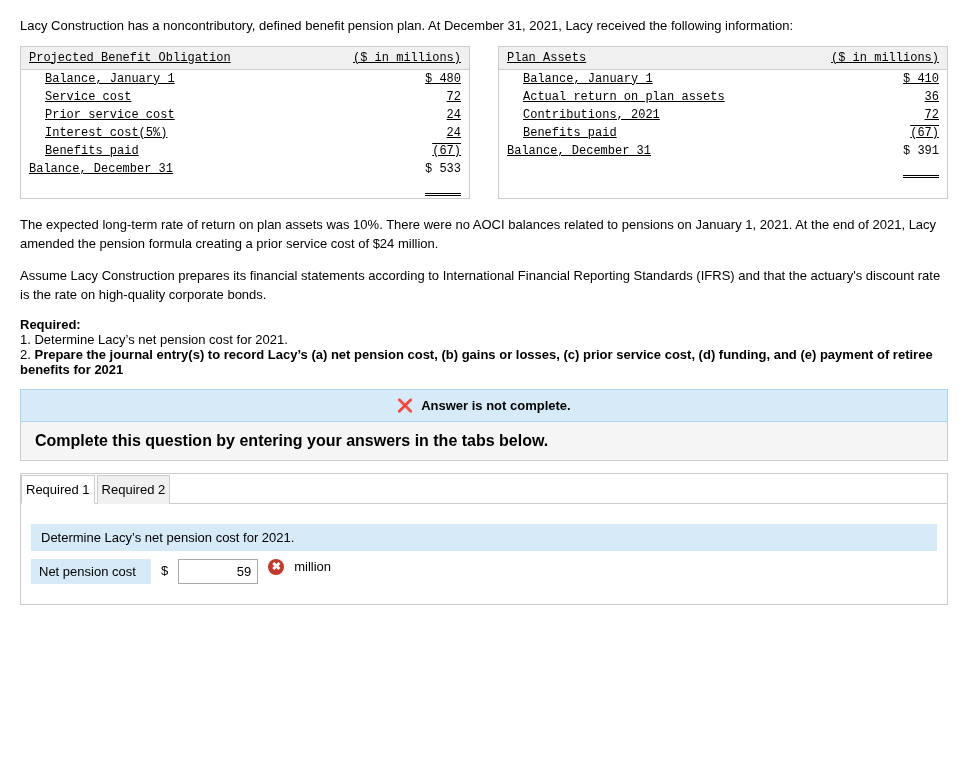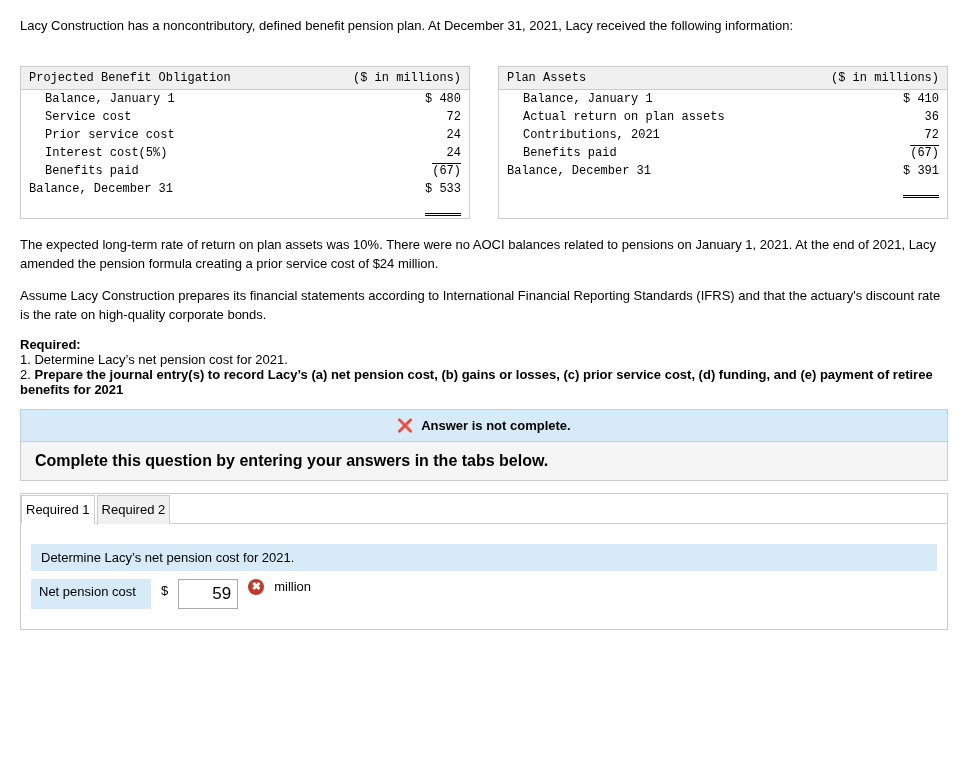--- a/index.html
+++ b/index.html
@@ -6,27 +6,28 @@
     body {
       font-family: Arial, sans-serif;
       font-size: 13px;
       background: #fff;
       color: #000;
       width: 968px;
       min-height: 759px;
       padding: 16px 20px;
     }
     .intro-text {
-      margin-bottom: 30px;
+      margin-bottom: 10px;
       line-height: 1.5;
     }
     .tables-section {
       display: flex;
       gap: 28px;
       margin-bottom: 16px;
+      text-decoration: underline;
     }
     .financial-table {
       border: 1px solid #ccc;
       width: 480px;
     }
     table {
       width: 100%;
       border-collapse: collapse;
       font-size: 12px;
       font-family: 'Courier New', monospace;
@@ -127,22 +128,22 @@
       font-size: 13px;
       min-width: 120px;
     }
     .currency-symbol {
       font-size: 13px;
       padding: 4px 2px;
     }
     .value-input {
       border: 1px solid #aaa;
       padding: 4px 6px;
-      width: 60px;
-      font-size: 17px;
+      width: 80px;
+      font-size: 13px;
       text-align: right;
     }
     .error-badge {
       background: #c0392b;
       color: white;
       border-radius: 50%;
       width: 16px;
       height: 16px;
       display: inline-flex;
       align-items: center;

